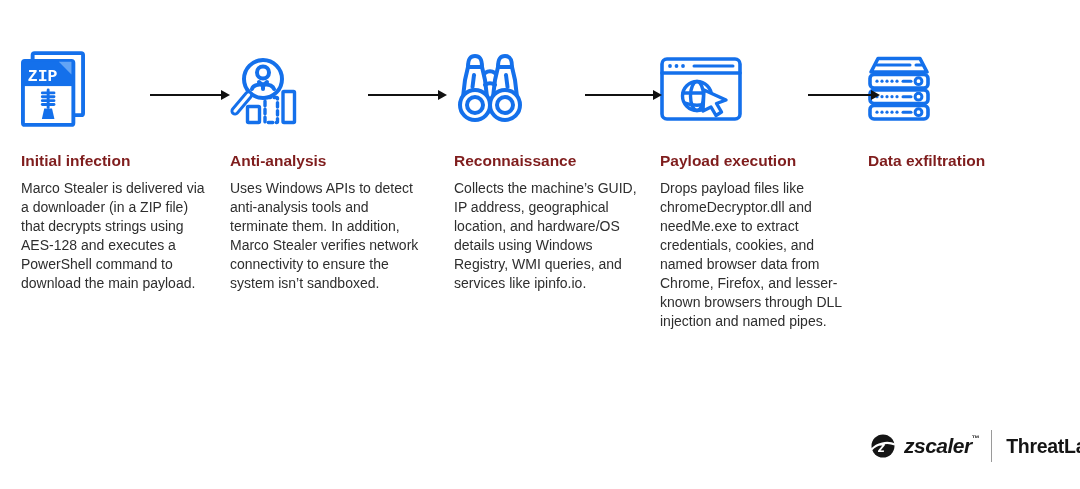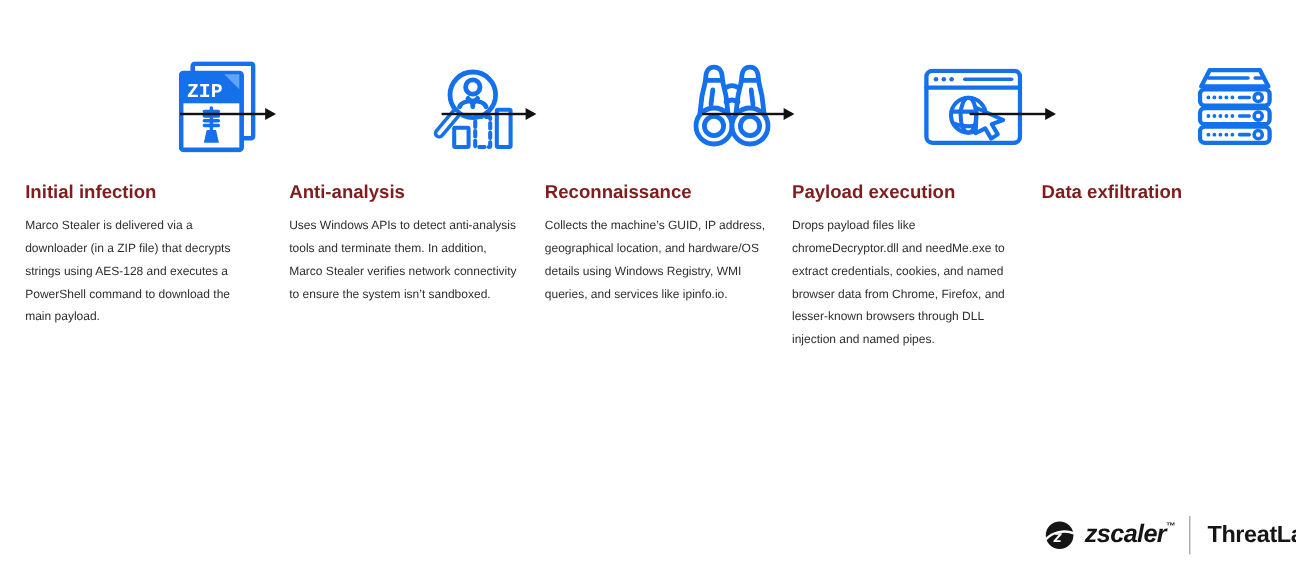--- a/index.html
+++ b/index.html
@@ -6,35 +6,35 @@
   body {
     width: 1080px; height: 489px;
     background: #ffffff;
     font-family: "Liberation Sans", sans-serif;
     position: relative; overflow: hidden;
     --icon-blue: #1470EB;
     --icon-blue-light: #63A4F5;
   }
   .stage { position: absolute; top: 0; width: 192px; }
   .stage-1 { left: 21px; }
-  .stage-2 { left: 230px; margin-left: 11px; }
+  .stage-2 { left: 230px; }
   .stage-3 { left: 454px; }
   .stage-4 { left: 660px; }
   .stage-5 { left: 868px; }
   .icon-box {
     box-sizing: border-box; height: 150px; padding-top: 28px;
-    display: flex; align-items: center; justify-content: flex-end;
+    display: flex; align-items: center; justify-content: flex-start;
     color: var(--icon-blue);
   }
   .stage h2 {
     margin: 0; font-size: 15.5px; line-height: 22px;
     font-weight: bold; color: #7f1d1d; letter-spacing: 0;
   }
   .stage p {
-    margin: 7px 0 0; font-size: 10px; line-height: 19px;
+    margin: 7px 0 0; font-size: 14px; line-height: 19px;
     color: #2e2e2e;
   }
   .arrow {
     position: absolute; top: 94px; height: 2px; background: #111;
   }
   .arrow::after {
     content: ""; position: absolute; right: -2px; top: -4px;
     width: 0; height: 0;
     border-left: 9px solid #111;
     border-top: 5px solid transparent;

